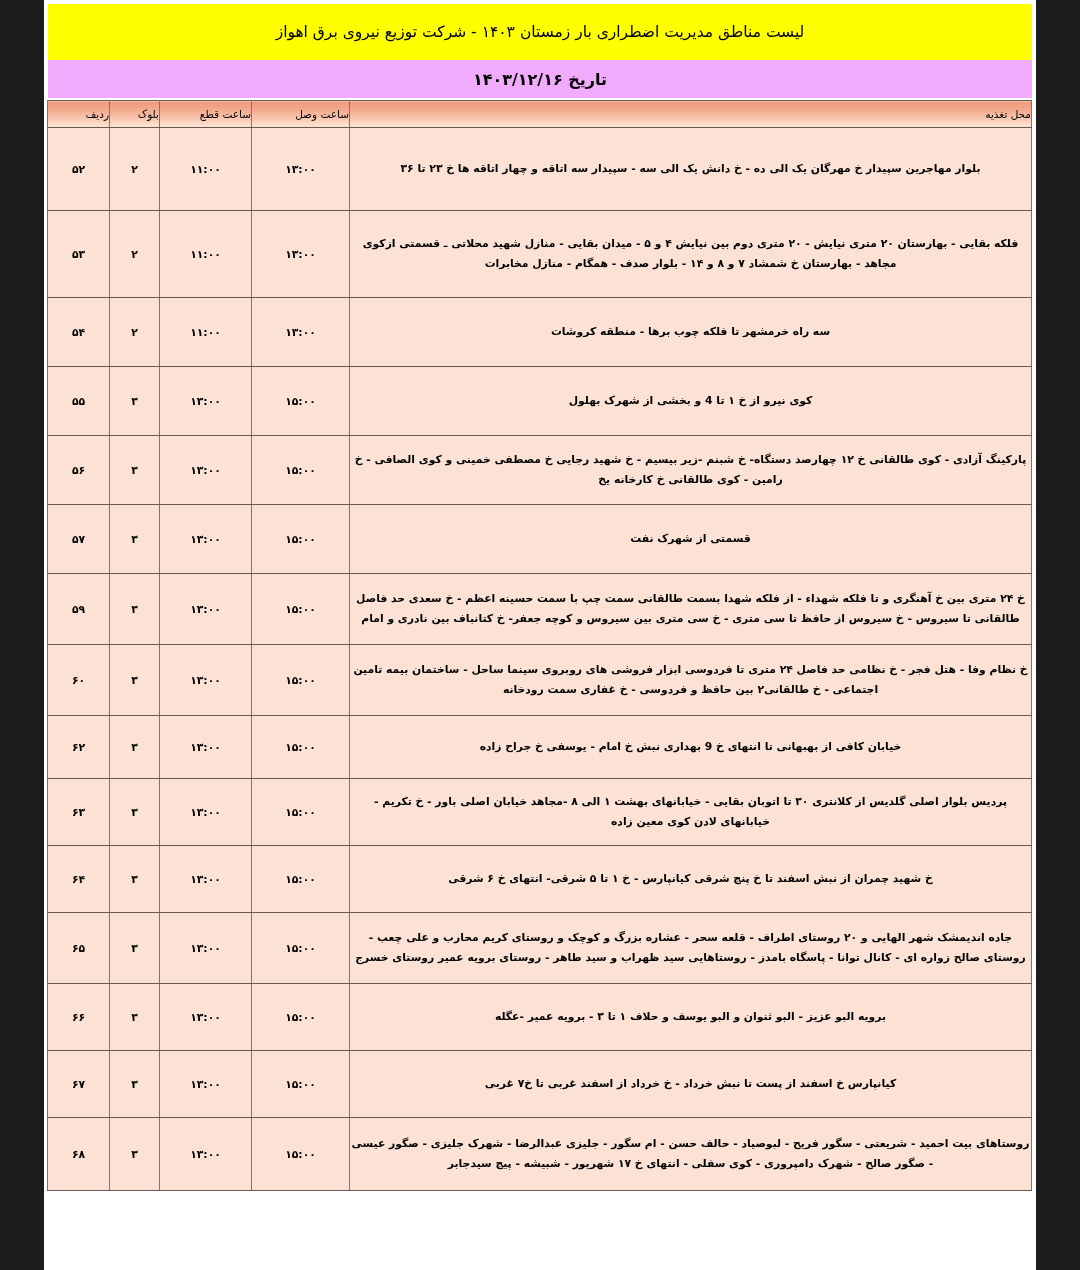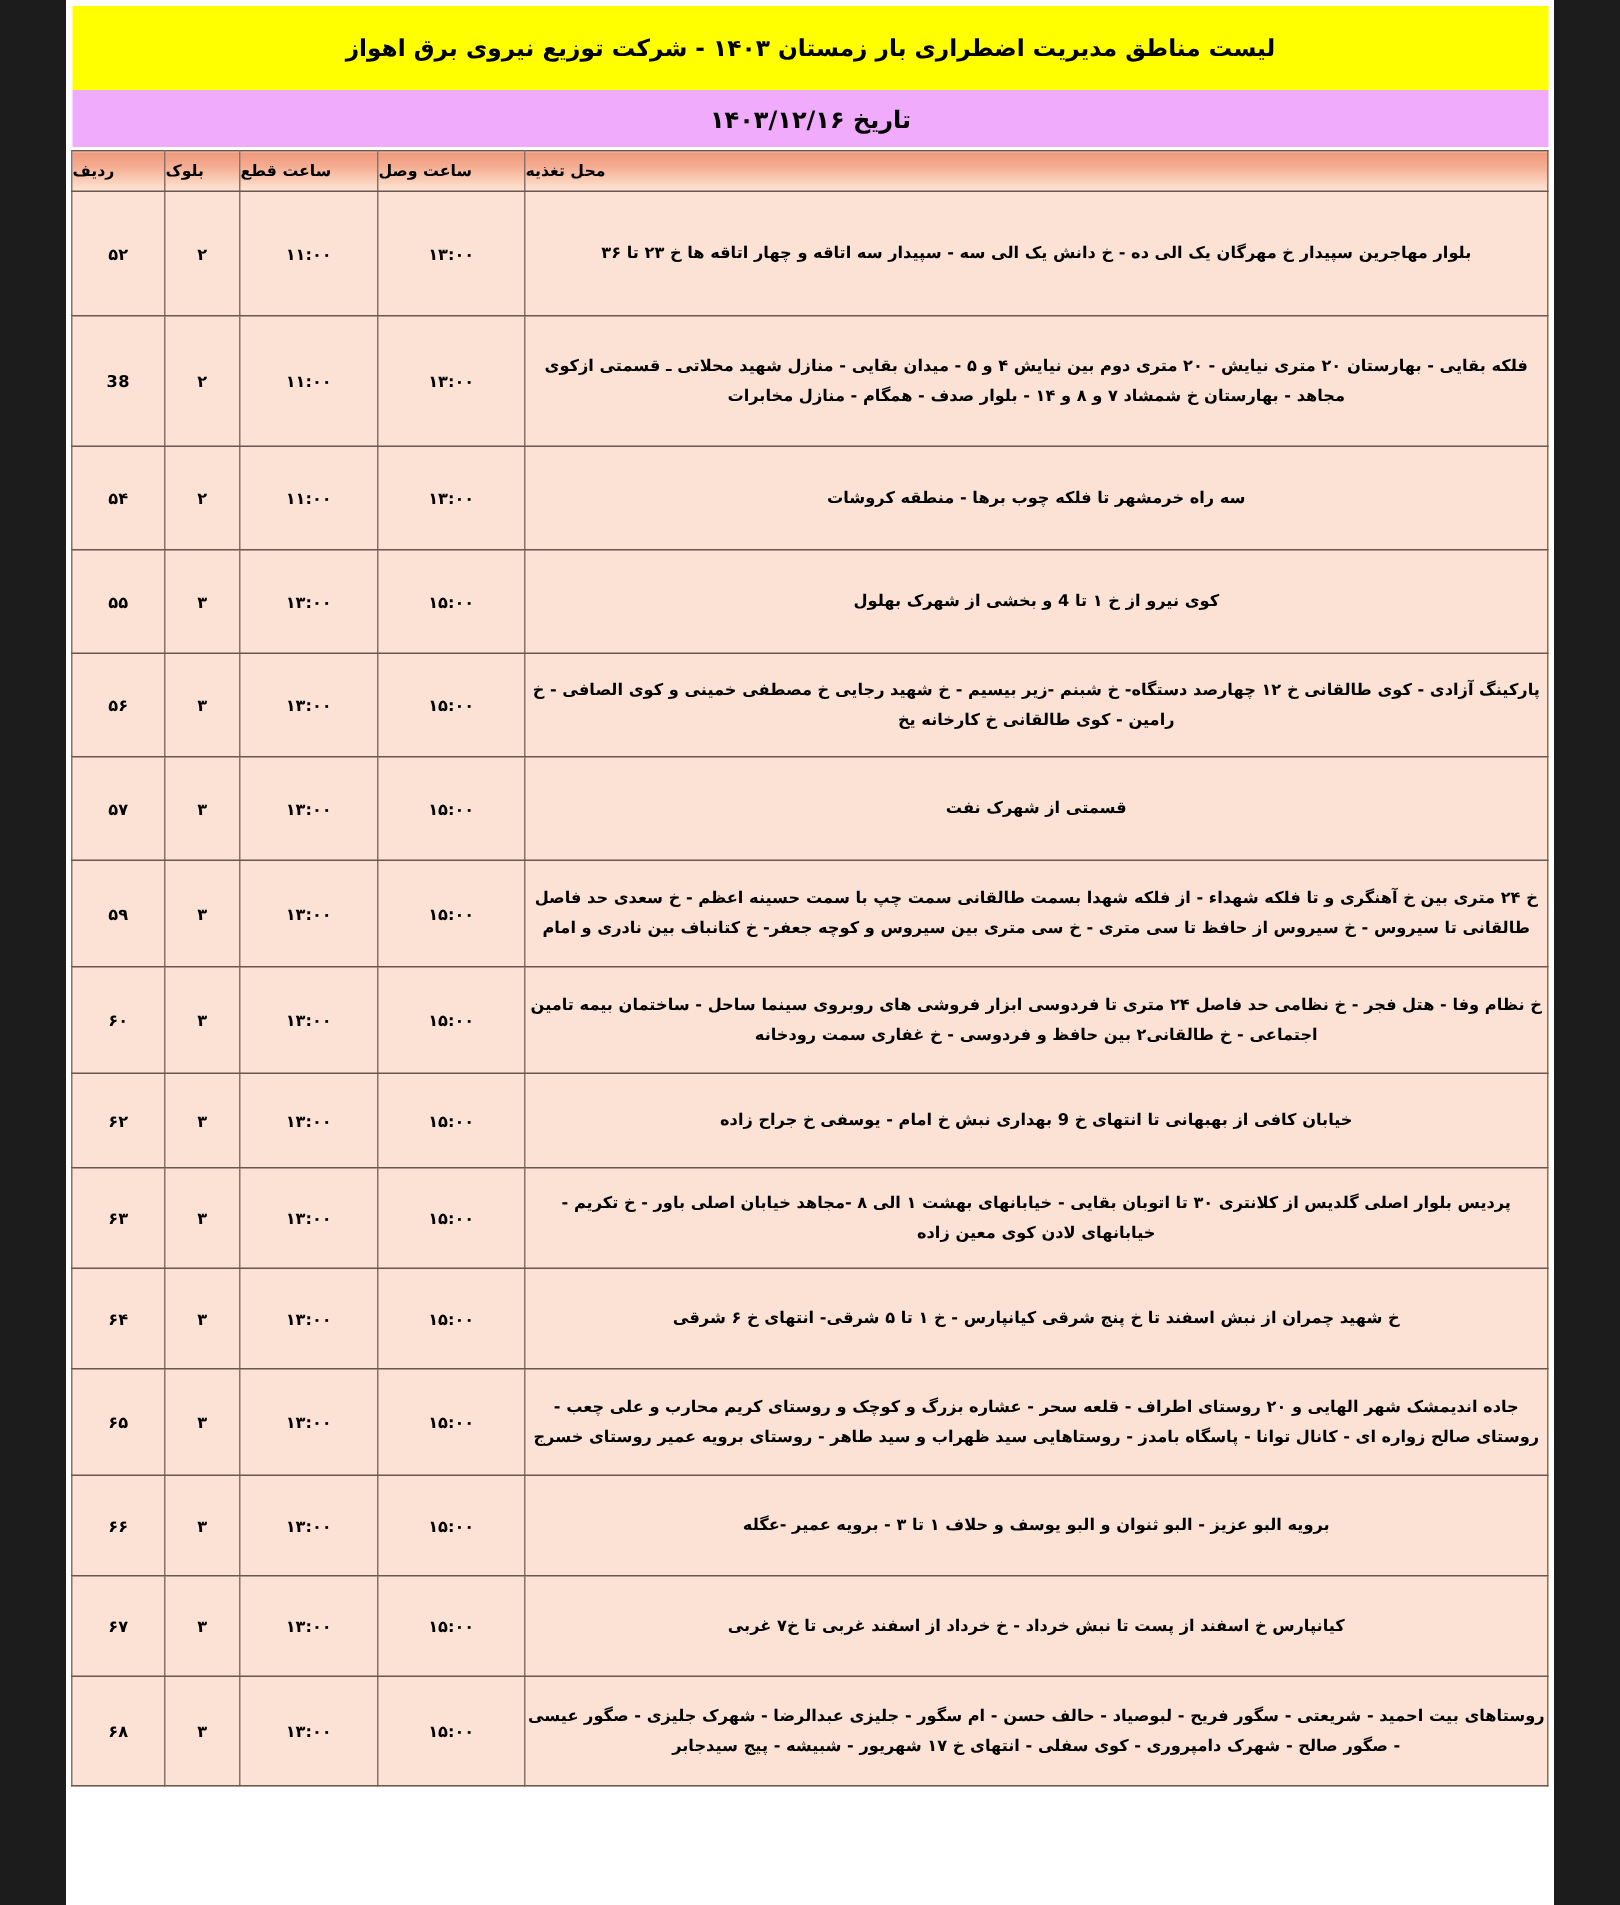--- a/index.html
+++ b/index.html
@@ -31,21 +31,21 @@
   .banner-title {
     box-sizing: border-box;
     margin: 4px 4px 0 4px;
     width: 984px;
     height: 56px;
     background: #ffff00;
     display: flex;
     align-items: center;
     justify-content: center;
     color: #000000;
-    font-weight: bold;
+    font-weight: normal;
     font-size: 15.5px;
     letter-spacing: 0px;
     text-align: center;
   }
   .banner-date {
     box-sizing: border-box;
     margin: 0 4px 0 4px;
     width: 984px;
     height: 38px;
     background: #f0abfc;
@@ -69,22 +69,22 @@
     border-top-color: #6b5751;
     border-bottom-color: #6b5751;
     padding: 0;
     vertical-align: middle;
     color: #000000;
   }
   table.sched thead th {
     height: 26px;
     background: linear-gradient(to bottom, #f0987b 0%, #f4ac90 35%, #fbd9c6 85%, #fde4d5 100%);
     font-size: 10.5px;
-    font-weight: bold;
-    text-align: left;
+    font-weight: normal;
+    text-align: right;
     line-height: 26px;
   }
   table.sched tbody td {
     background: #fbe2d4;
     font-size: 10.8px;
     font-weight: bold;
     text-align: center;
   }
   td.loc {
     text-align: center;
@@ -153,21 +153,21 @@
             <td class="time">۱۳:۰۰</td>
             <td class="time">۱۱:۰۰</td>
             <td class="block">۲</td>
             <td class="idx">۵۲</td>
           </tr>
           <tr class="r-53">
             <td class="loc">فلکه بقایی - بهارستان ۲۰ متری نیایش - ۲۰ متری دوم بین نیایش ۴ و ۵ - میدان بقایی - منازل شهید محلاتی ـ قسمتی ازکوی مجاهد - بهارستان خ شمشاد ۷ و ۸ و ۱۴ - بلوار صدف - همگام - منازل مخابرات</td>
             <td class="time">۱۳:۰۰</td>
             <td class="time">۱۱:۰۰</td>
             <td class="block">۲</td>
-            <td class="idx">38</td>
+            <td class="idx">۵۳</td>
           </tr>
           <tr class="r-54">
             <td class="loc">سه راه خرمشهر تا فلکه چوب برها  - منطقه کروشات</td>
             <td class="time">۱۳:۰۰</td>
             <td class="time">۱۱:۰۰</td>
             <td class="block">۲</td>
             <td class="idx">۵۴</td>
           </tr>
           <tr class="r-55">
             <td class="loc">کوی نیرو از خ ۱ تا 4 و بخشی از شهرک بهلول</td>

